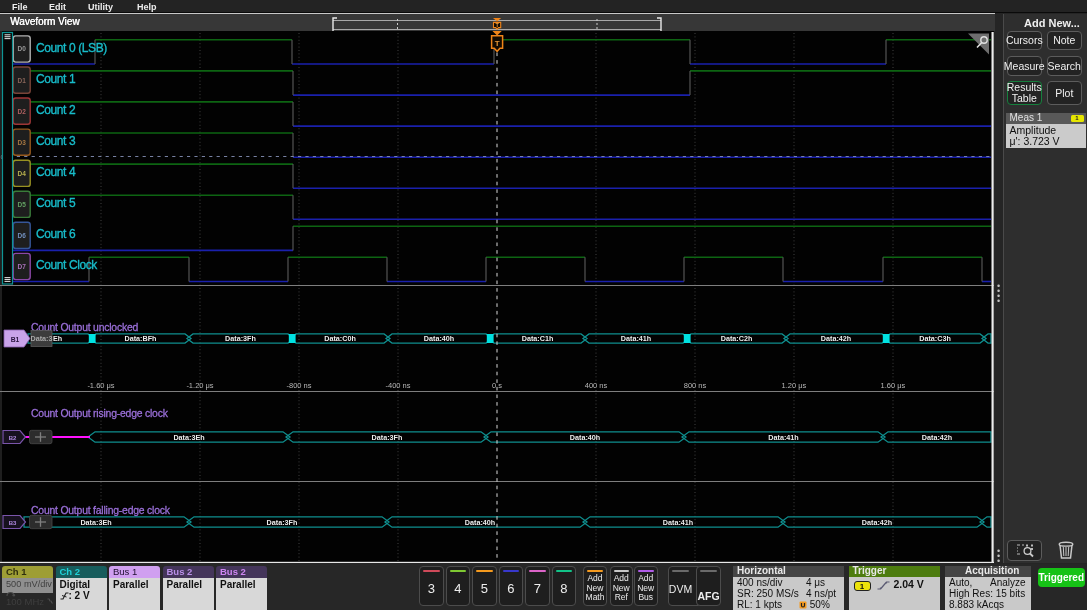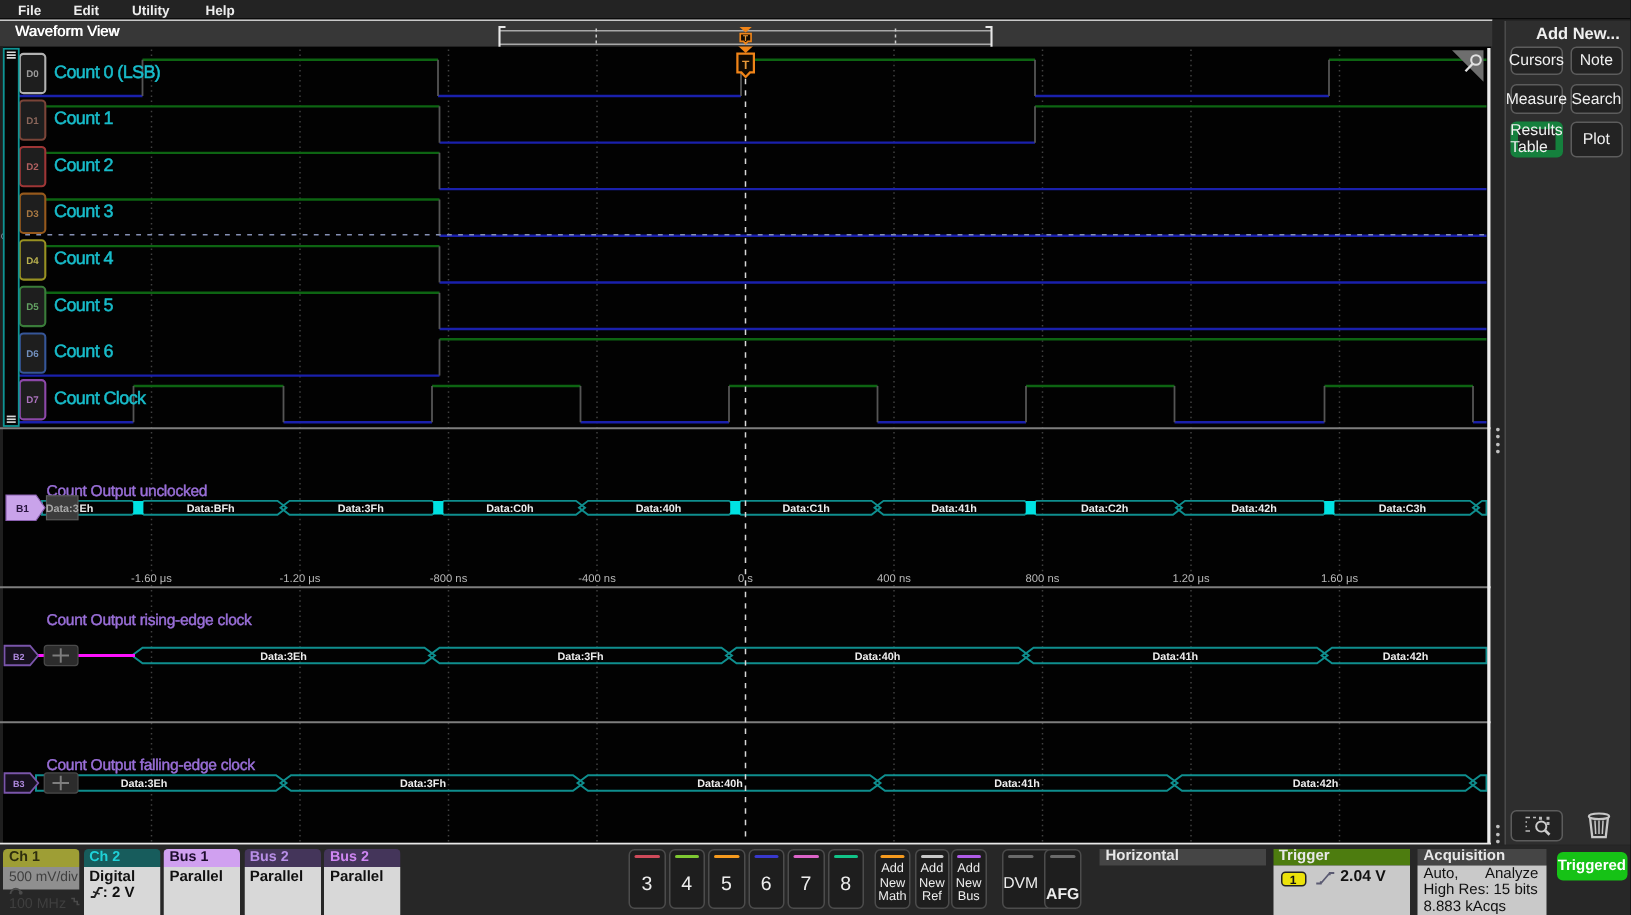--- a/index.html
+++ b/index.html
@@ -205,22 +205,27 @@
   </svg>
 <div class="abs" style="left:995px;top:13px;width:92px;height:551px;background:#252525">
     <div class="abs" style="left:8px;top:1px;width:84px;height:549px;background:#2e2e2e;border-left:1px solid #4a4a4a"></div>
     <div class="abs" style="left:2px;top:271px;width:4px;color:#c0c0c0;font-size:9px;line-height:5px;letter-spacing:0">•<br>•<br>•<br>•</div>
     <div class="abs" style="left:2px;top:536px;width:4px;color:#c0c0c0;font-size:9px;line-height:5px">•<br>•<br>•<br>•</div>
     <div class="abs" style="left:29px;top:4px;font-size:11px;font-weight:bold;color:#f0f0f0">Add New...</div>
     <div class="abs" style="left:11.5px;top:17.5px;width:35.5px;height:19px;font-size:10.5px;background:#232323;border:1px solid #5c5c5c;border-radius:4px;color:#f0f0f0;display:flex;align-items:center;justify-content:center;text-align:left">Cursors</div>
     <div class="abs" style="left:51.5px;top:17.5px;width:35.5px;height:19px;font-size:10.5px;background:#232323;border:1px solid #5c5c5c;border-radius:4px;color:#f0f0f0;display:flex;align-items:center;justify-content:center;text-align:right">Note</div>
     <div class="abs" style="left:11.5px;top:43px;width:35.5px;height:19.5px;font-size:10.5px;background:#232323;border:1px solid #5c5c5c;border-radius:4px;color:#f0f0f0;display:flex;align-items:center;justify-content:center;text-align:center">Measure</div>
     <div class="abs" style="left:51.5px;top:43px;width:35.5px;height:19.5px;font-size:10.5px;background:#232323;border:1px solid #5c5c5c;border-radius:4px;color:#f0f0f0;display:flex;align-items:center;justify-content:center;text-align:right">Search</div>
-    <div class="abs" style="left:11.5px;top:67.5px;width:35.5px;height:24px;font-size:10.5px;line-height:11px;background:#232323;border:5px solid #15803d;border-radius:4px;color:#f0f0f0;display:flex;align-items:center;justify-content:center;text-align:left">Results<br>Table</div>
+    <div class="abs" style="left:11.5px;top:67.5px;width:35.5px;height:24px;font-size:10.5px;line-height:11px;background:#232323;border:1px solid #15803d;border-radius:4px;color:#f0f0f0;display:flex;align-items:center;justify-content:center;text-align:center">Results<br>Table</div>
     <div class="abs" style="left:51.5px;top:67.5px;width:35.5px;height:24px;font-size:10.5px;background:#232323;border:1px solid #5c5c5c;border-radius:4px;color:#f0f0f0;display:flex;align-items:center;justify-content:center;text-align:center">Plot</div>
+    <div class="abs" style="left:10.5px;top:100px;width:80px;height:34.5px">
+      <div class="abs" style="left:0;top:0;width:80px;height:10.5px;background:#595959;color:#e2e2e2;font-size:10px;padding-left:4px;line-height:10px">Meas 1</div>
+      <div class="abs" style="left:65px;top:2px;width:13px;height:6.5px;background:#e6e600;border-radius:1.5px;color:#222;font-size:6px;font-weight:bold;text-align:center;line-height:6.5px">1</div>
+      <div class="abs" style="left:0;top:10.5px;width:80px;height:24px;background:#cbcbcb;color:#0e0e0e;padding:1px 0 0 4px;font-size:10.5px;line-height:11.5px">Amplitude<br>μ': 3.723 V</div>
+    </div>
     <div class="abs" style="left:12px;top:527px;width:35px;height:21px;background:#232323;border:1px solid #5c5c5c;border-radius:4px;color:#f0f0f0;display:flex;align-items:center;justify-content:center;text-align:center">
       <svg width="22" height="15" viewBox="0 0 22 15">
         <circle cx="13.5" cy="8" r="3.4" fill="none" stroke="#cccccc" stroke-width="1.3"></circle>
         <line x1="16" y1="10.5" x2="19" y2="13.5" stroke="#cccccc" stroke-width="1.8"></line>
         <g stroke="#bbbbbb" stroke-width="1">
           <line x1="3" y1="2" x2="6" y2="2"></line>
           <line x1="8" y1="2" x2="10" y2="2"></line>
           <line x1="3" y1="5" x2="4" y2="5"></line>
           <line x1="3" y1="8" x2="4" y2="8"></line>
           <line x1="3" y1="11" x2="6" y2="11"></line>
@@ -258,21 +263,21 @@
       <div style="height:11.5px;background:#175c5c;color:#1fd2d8;font-size:9.5px;font-weight:bold;padding-left:4px;line-height:11.5px;white-space:nowrap">Ch 2</div>
       <div style="height:32.5px;background:#d8d8d8;padding:1px 0 0 4px">
         <div style="font-size:10px;color:#101010;font-weight:bold;line-height:11px">Digital</div>
         <div style="font-size:10px;color:#101010;font-weight:bold;line-height:11px"><svg width="9" height="8" viewBox="0 0 9 8" style="vertical-align:-1px">
             <path d="M0.5,7 L3,7 L6,1 L8.5,1" fill="none" stroke="#222" stroke-width="1.2"></path>
             <line x1="2" y1="3.5" x2="6.5" y2="5" stroke="#222" stroke-width="1"></line>
           </svg>: 2 V</div>
       </div>
     </div>
     <div class="abs" style="left:109px;top:2px;width:51px;height:44px;border-radius:3px 3px 0 0;overflow:hidden">
-      <div style="height:11.5px;background:#d0a0f0;color:#1d0d2d;font-size:9.5px;font-weight:bold;padding-left:4px;line-height:11.5px;white-space:nowrap">Bus 1</div>
+      <div style="height:11.5px;background:#d0a0f0;color:#1d0d2d;font-size:9.5px;font-weight:normal;padding-left:4px;line-height:11.5px;white-space:nowrap">Bus 1</div>
       <div style="height:32.5px;background:#d8d8d8;padding:1px 0 0 4px">
         <div style="font-size:10px;color:#101010;font-weight:bold;line-height:11px">Parallel</div>
       </div>
     </div>
     <div class="abs" style="left:162.5px;top:2px;width:51px;height:44px;border-radius:3px 3px 0 0;overflow:hidden">
       <div style="height:11.5px;background:#44355a;color:#b98fe8;font-size:9.5px;font-weight:bold;padding-left:4px;line-height:11.5px;white-space:nowrap">Bus 2</div>
       <div style="height:32.5px;background:#d8d8d8;padding:1px 0 0 4px">
         <div style="font-size:10px;color:#101010;font-weight:bold;line-height:11px">Parallel</div>
       </div>
     </div>
@@ -321,34 +326,42 @@
     <div class="abs" style="left:668px;top:2px;width:34px;height:40px;background:#1e1e1e;border:1px solid #4c4c4c;border-radius:4px">
       <div class="abs" style="left:3px;top:3px;width:17px;height:2px;background:#6a6a6a;border-radius:1px"></div>
       <div class="abs" style="left:0;top:5px;width:23px;height:33px;display:flex;align-items:center;justify-content:center;text-align:center;color:#ededed;font-size:10.5px;">DVM</div>
     </div>
     <div class="abs" style="left:696px;top:2px;width:25px;height:40px;background:#1e1e1e;border:1px solid #4c4c4c;border-radius:4px">
       <div class="abs" style="left:3px;top:3px;width:17px;height:2px;background:#6a6a6a;border-radius:1px"></div>
       <div class="abs" style="left:0;top:12px;width:23px;height:33px;display:flex;align-items:center;justify-content:center;text-align:right;color:#ededed;font-size:10.5px;font-weight:bold;">AFG</div>
     </div>
     <div class="abs" style="left:733px;top:2px;width:110.5px;height:44px">
       <div style="height:11px;background:#454545;color:#e8e8e8;font-size:10px;font-weight:bold;padding-left:4px;line-height:10.5px">Horizontal</div>
+      <div style="height:33px;background:#c9c9c9;color:#111;font-size:10px;padding:1px 0 0 4px;line-height:10.8px">
+        <div><span>400 ns/div</span><span class="abs" style="left:73px">4 μs</span></div>
+        <div style="position:relative"><span>SR: 250 MS/s</span><span class="abs" style="left:69px">4 ns/pt</span></div>
+        <div style="position:relative"><span>RL: 1 kpts</span><span class="abs" style="left:62px"><svg width="8" height="8" viewBox="0 0 8 8" style="vertical-align:-1px">
+              <rect x="0.5" y="0.5" width="7" height="7" rx="1" fill="#f59a1e"></rect>
+              <path d="M2.5,2 v2.5 a1.5,1.5 0 0 0 3,0 V2" fill="none" stroke="#222" stroke-width="1.2"></path>
+            </svg> 50%</span></div>
+      </div>
     </div>
     <div class="abs" style="left:848.5px;top:2px;width:91px;height:44px">
       <div style="height:11px;background:#4d7c0f;color:#e8e8e8;font-size:10px;font-weight:bold;padding-left:4px;line-height:10.5px">Trigger</div>
       <div style="height:33px;background:#c9c9c9;color:#111;font-size:10px;padding:1px 0 0 4px;line-height:10.8px">
         <div style="position:relative;height:31px">
           <span class="abs" style="left:1px;top:2.5px;width:17px;height:10px;background:#ece20a;border:1px solid #222;border-radius:3px;color:#111;font-size:8px;font-weight:bold;text-align:center;line-height:9px">1</span>
           <svg class="abs" style="left:24px;top:3px" width="13" height="9" viewBox="0 0 13 9">
             <path d="M0.5,8 L3.5,8 L3.5,6.5 M3.5,8 L9.5,1 M9.5,2.5 L9.5,1 L12.5,1" fill="none" stroke="#5a5a72" stroke-width="1.2"></path>
           </svg>
           <span class="abs" style="left:41px;top:1px;font-size:10.5px;font-weight:bold">2.04 V</span>
         </div>
       </div>
     </div>
     <div class="abs" style="left:945px;top:2px;width:85.5px;height:44px">
-      <div style="height:11px;background:#454545;color:#e8e8e8;font-size:10px;font-weight:bold;padding-left:4px;line-height:10.5px">Acquisition</div>
+      <div style="height:11px;background:#454545;color:#e8e8e8;font-size:10px;font-weight:bold;padding-left:20px;line-height:10.5px">Acquisition</div>
       <div style="height:33px;background:#c9c9c9;color:#111;font-size:10px;padding:1px 0 0 4px;line-height:10.8px">
         <div><span>Auto,</span><span class="abs" style="left:45px">Analyze</span></div>
         <div style="position:relative">High Res: 15 bits</div>
         <div style="position:relative">8.883 kAcqs</div>
       </div>
     </div>
     <div class="abs" style="left:1037.5px;top:3.5px;width:47.5px;height:19.5px;background:#16c216;border-radius:4px;color:#fff;font-size:10px;font-weight:bold;display:flex;align-items:center;justify-content:center">Triggered</div>
   </div>
 </body></html>

